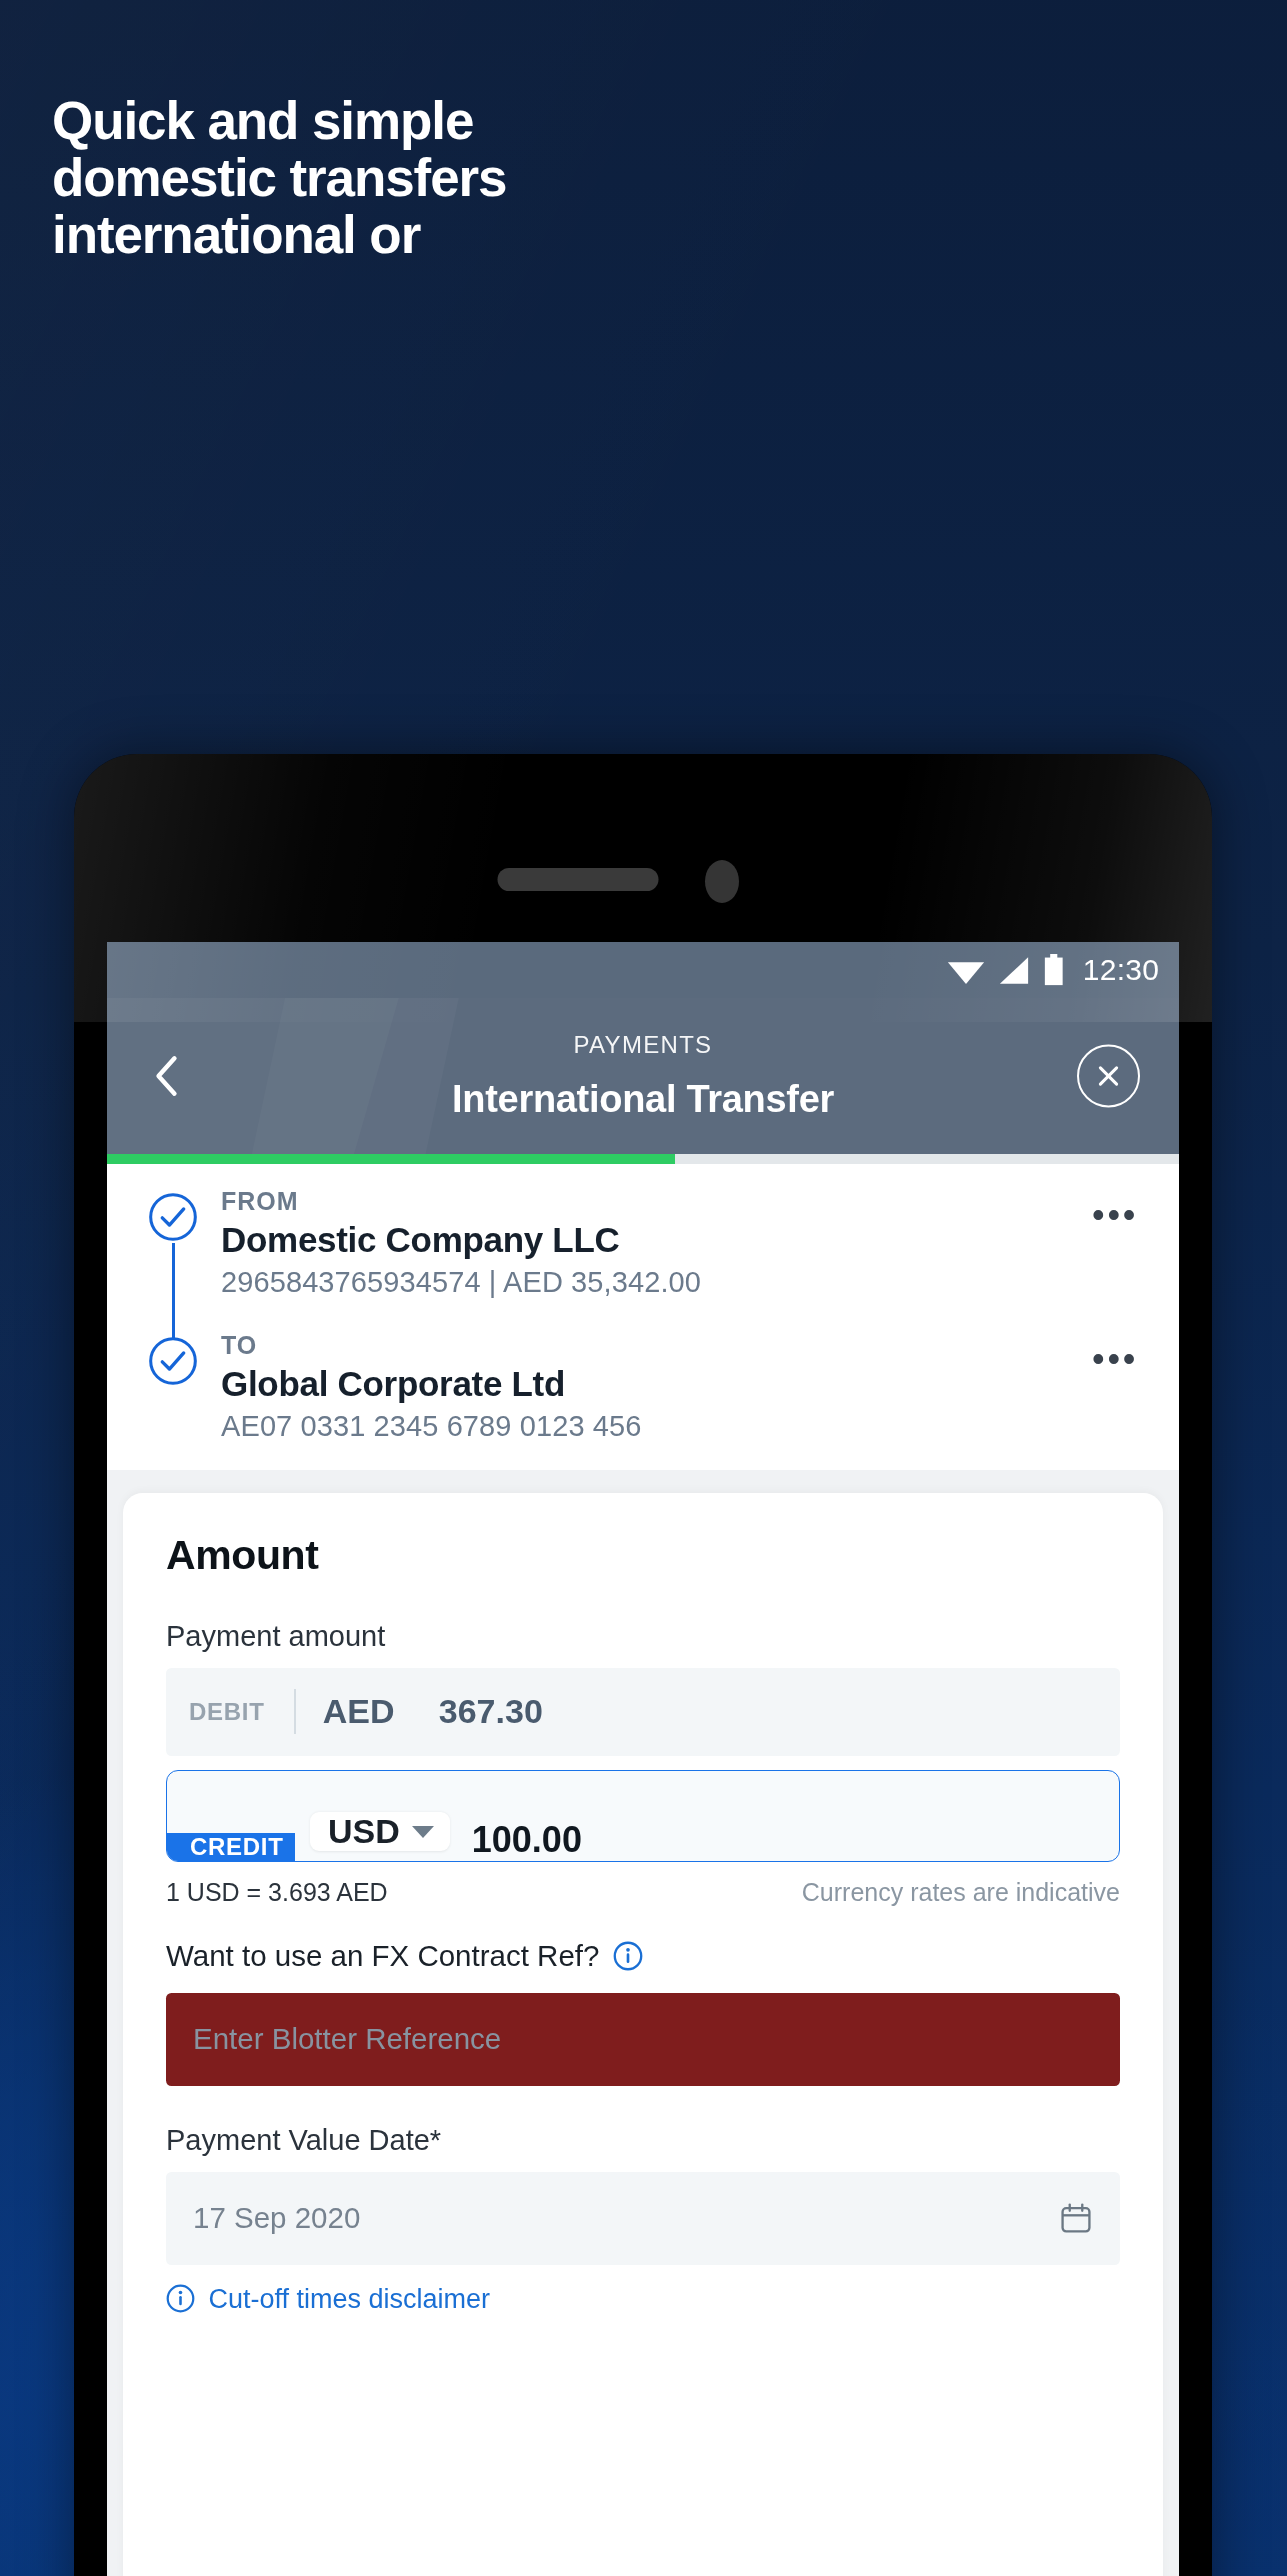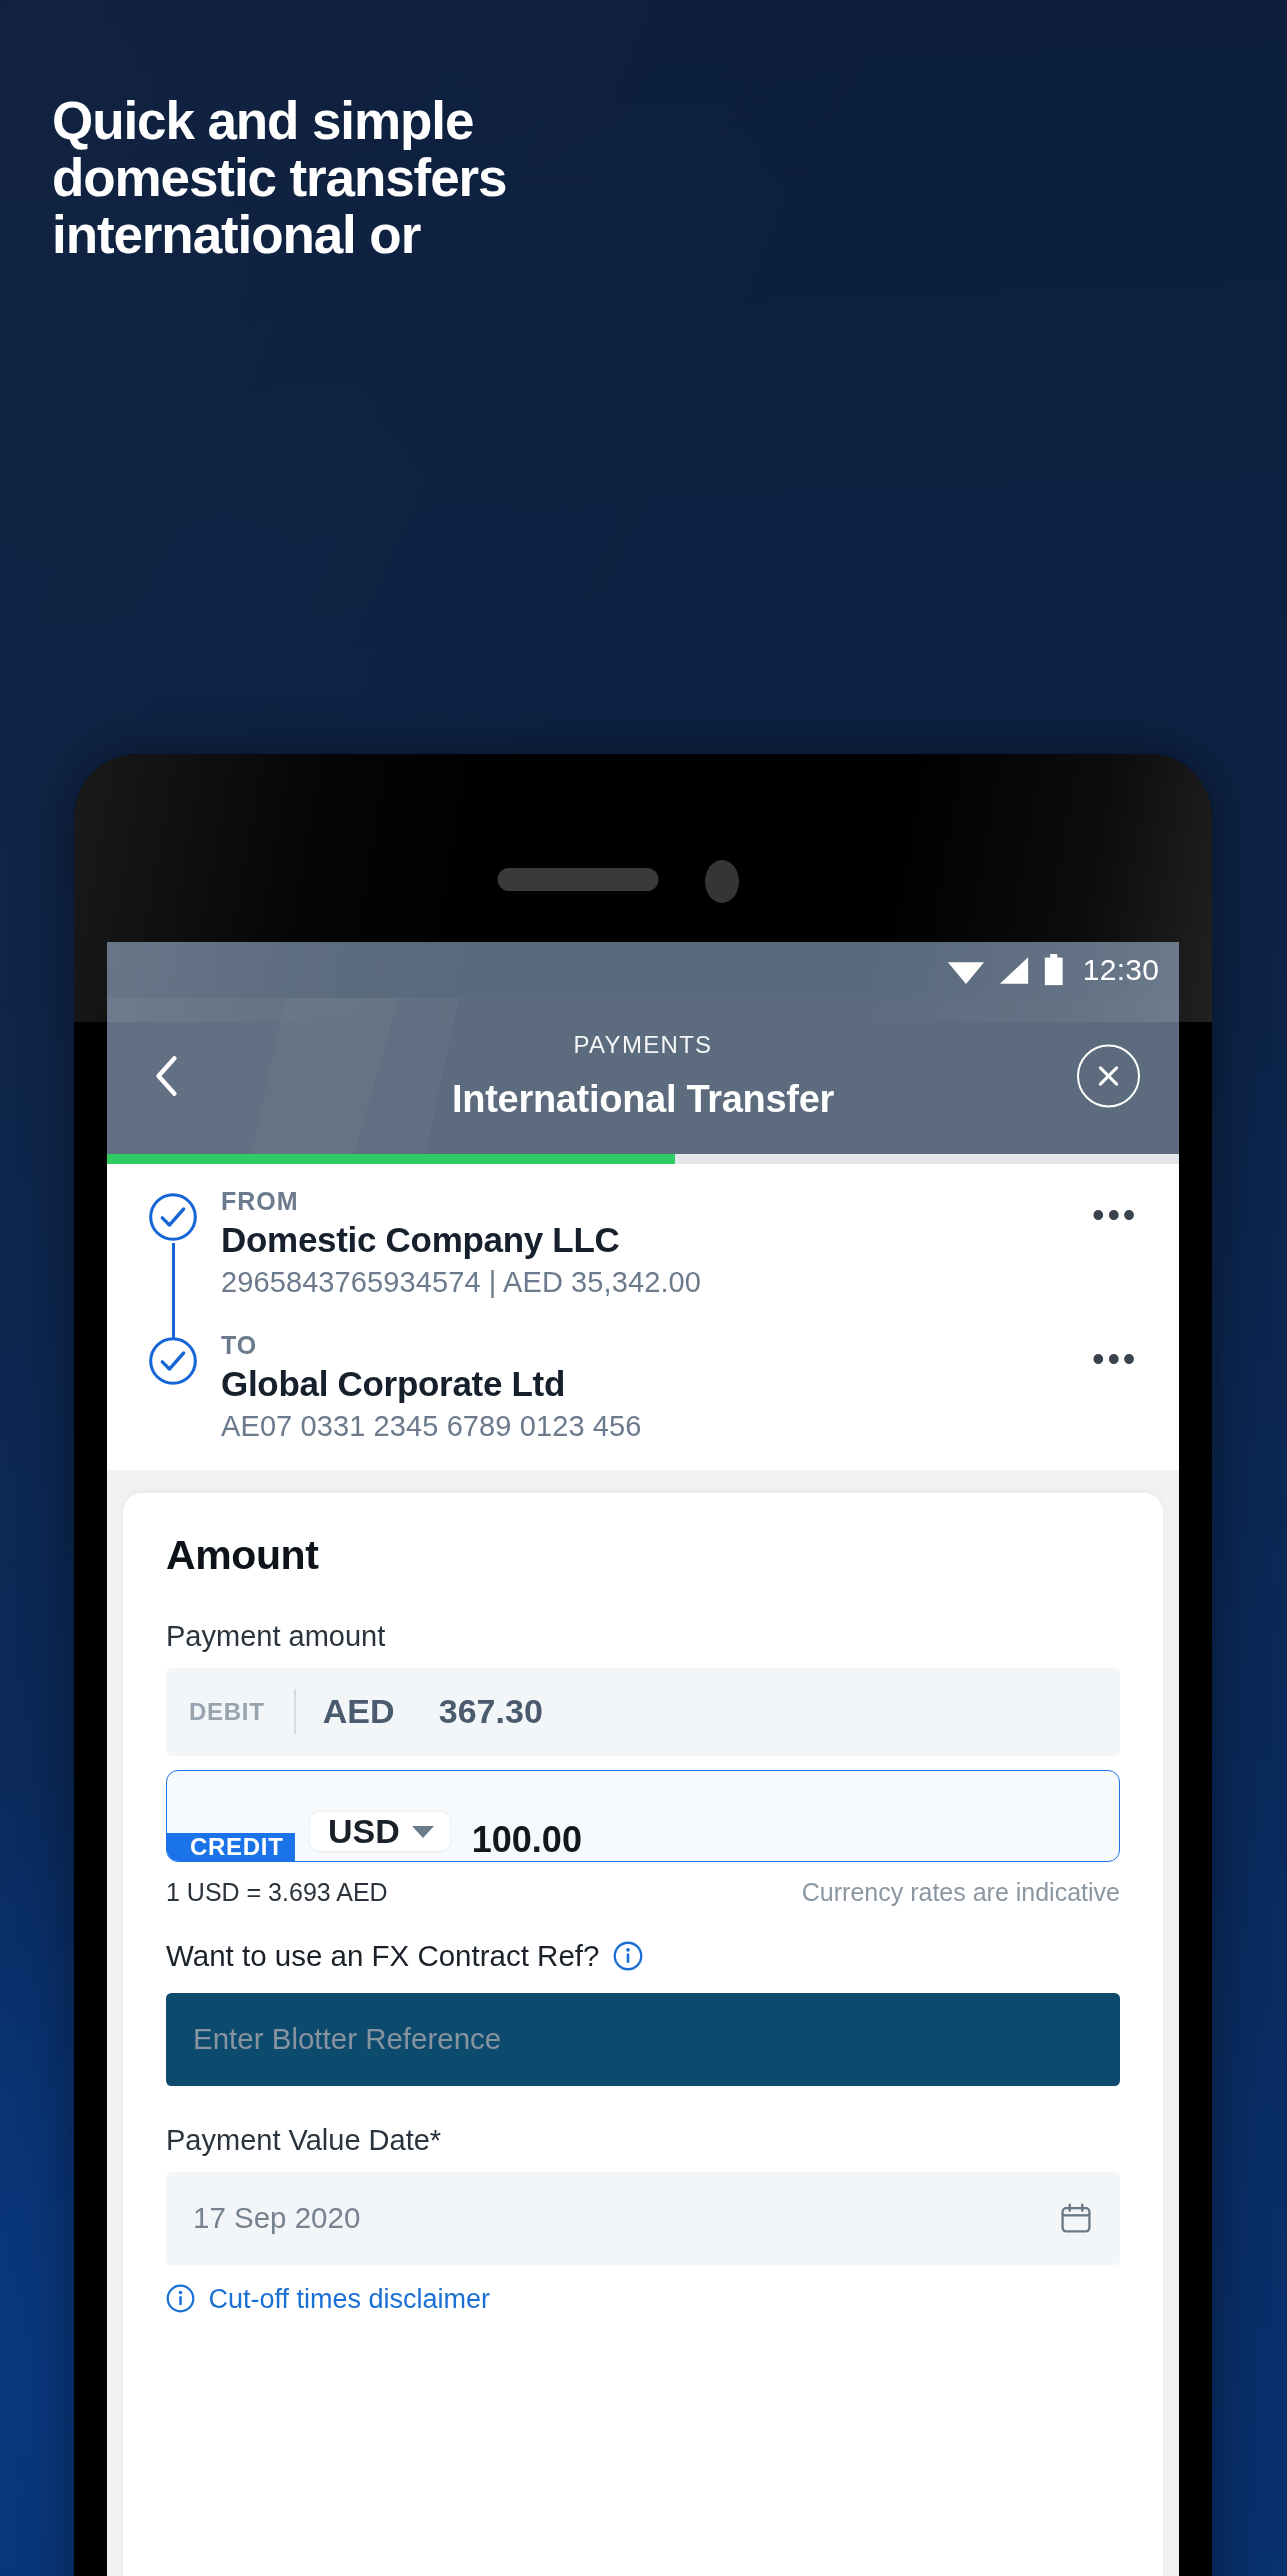--- a/index.html
+++ b/index.html
@@ -352,21 +352,21 @@
   .rate-right { color:#8a96a2; font-size:25px; }
 
   .fx-row {
     display:flex; align-items:center; gap:13.4px;
     margin-bottom:19.7px;
   }
   .fx-text { color:#1a2129; font-size:29.5px; }
 
   .textfield {
     height:93px;
-    background:#0c4a6e;
+    background:#7f1d1d;
     border-radius:5.4px;
     display:flex; align-items:center;
     padding:0 27px;
     color:#8893a0;
     font-size:29.5px;
     margin-bottom:38px;
   }
   .datefield {
     height:93px;
     background:#f3f6f8;

